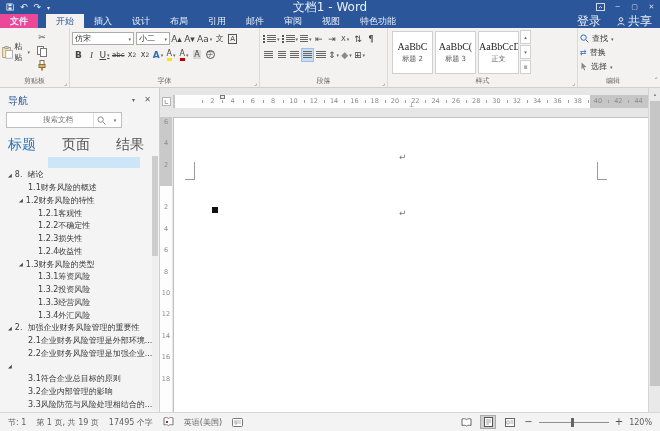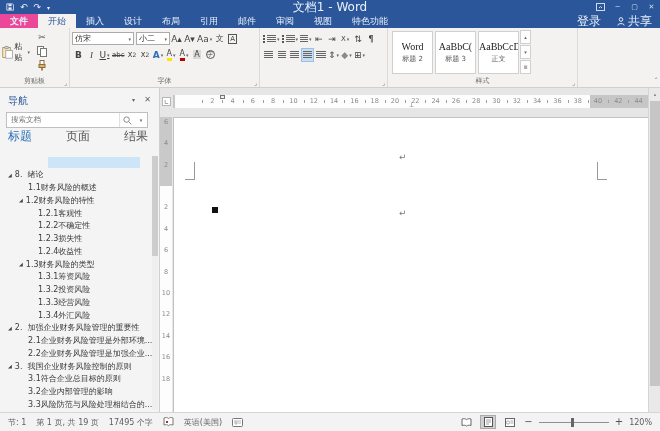--- a/index.html
+++ b/index.html
@@ -9,21 +9,21 @@
   .titlebar{position:absolute;left:0;top:0;width:660px;height:14px;background:#2b579a;color:#dce6f7;display:flex;align-items:center;}
   .qat{display:flex;align-items:center;gap:6px;padding-left:6px;}
   .qat span{font-size:9px;line-height:9px;color:#e8eefc;cursor:default;}
   .win-title{position:absolute;left:0;right:0;text-align:center;font-size:12px;color:#eaf0fb;pointer-events:none;}
   .win-controls{position:absolute;right:0;top:0;height:14px;display:flex;}
   .win-controls span{width:17px;height:14px;display:flex;align-items:center;justify-content:center;font-size:7px;color:#cfd9ec;}
   
   .tabrow{position:absolute;left:0;top:14px;width:660px;height:14px;background:#2b579a;display:flex;align-items:stretch;font-size:9px;color:#e8eefc;}
   .tab{padding:0 10px;display:flex;align-items:center;}
   .tab.file{background:#ec4899;font-weight:bold;}
-  .tab.selected{background:#f3f2f1;color:#2b579a;}
+  .tab.selected{background:#f3f2f1;color:#2b579a;margin-left:8px;}
   .tellme{display:flex;align-items:center;gap:4px;padding:0 8px;color:#d8e3f5;}
   .tab-spacer{flex:1;}
   .signin,.share{display:flex;align-items:center;gap:3px;padding:0 8px;font-size:12px;}
   
   .ribbon{position:absolute;left:0;top:28px;width:660px;height:60px;background:#f3f2f1;border-bottom:1px solid #d2d0ce;display:flex;}
   .rgroup{position:relative;height:100%;border-right:1px solid #dcdad8;padding:2px 2px 12px 2px;}
   .rgroup .glabel{position:absolute;bottom:1px;left:0;right:0;text-align:center;font-size:7px;color:#696969;}
   .launcher{position:absolute;bottom:1px;right:2px;font-size:6px;color:#777;}
   .paste-big{float:left;width:28px;height:44px;display:flex;flex-direction:row;align-items:center;justify-content:center;gap:1px;font-size:8px;color:#333;}
   .clip-col{float:left;display:flex;flex-direction:column;margin-left:3px;}
@@ -47,25 +47,25 @@
   .style-scroll span{height:14px;border:1px solid #d0d0d0;background:#fdfdfd;display:flex;align-items:center;justify-content:center;font-size:5px;color:#666;margin-bottom:1px;}
   .edit-rows{display:flex;flex-direction:column;gap:1px;padding-top:2px;}
   .edit-rows .erow{display:flex;align-items:center;gap:3px;font-size:8px;color:#333;height:13px;}
   .ribbon-collapse{position:absolute;right:2px;bottom:2px;font-size:7px;color:#666;}
   
   .bodyrow{position:absolute;left:0;top:88px;width:660px;height:324px;}
   .navpane{position:absolute;left:0;top:0;width:160px;height:324px;background:#f4f4f4;border-right:1px solid #cfcfcf;overflow:hidden;}
   .nav-title{position:absolute;left:8px;top:6px;font-size:10px;color:#2a5699;}
   .nav-dd{position:absolute;right:24px;top:8px;font-size:6px;color:#666;}
   .nav-close{position:absolute;right:8px;top:7px;font-size:8px;color:#666;}
-  .nav-search{position:absolute;left:6px;top:24px;width:142px;height:16px;background:#fff;border:1px solid #bfbfbf;display:flex;align-items:center;}
+  .nav-search{position:absolute;left:6px;top:24px;width:116px;height:16px;background:#fff;border:1px solid #bfbfbf;display:flex;align-items:center;padding-left:32px;}
   .nav-search .ph{flex:1;font-size:7.5px;color:#767676;padding-left:4px;}
   .nav-search .sic{width:16px;height:14px;display:flex;align-items:center;justify-content:center;border-left:1px solid #e0e0e0;}
   .nav-search .sdd{width:12px;font-size:5px;color:#666;text-align:center;}
-  .nav-tabs{position:absolute;left:8px;top:40px;display:flex;gap:34px;font-size:12px;color:#555;}
+  .nav-tabs{position:absolute;left:8px;top:48px;display:flex;gap:26px;font-size:14px;color:#555;}
   .nav-tabs .ntab.selected{color:#2a6fb7;}
   .nav-list{position:absolute;left:0;top:68px;right:8px;bottom:0;}
   .nav-row{position:absolute;height:12px;font-size:8px;color:#3b3b3b;white-space:pre;display:flex;align-items:center;}
   .nav-row .arr{font-size:5px;color:#444;margin-right:3px;}
   .nav-selbar{position:absolute;left:48px;width:92px;height:11px;background:#cde6f7;}
   .nav-scroll{position:absolute;right:1px;top:68px;width:6px;bottom:2px;background:#efefef;}
   .nav-scroll .thumb{position:absolute;left:0;top:0;width:6px;height:100px;background:#cdcdcd;}
   
   .docarea{position:absolute;left:160px;top:0;width:500px;height:324px;background:#e6e6e6;}
   .corner{position:absolute;left:0;top:7px;width:13px;height:13px;background:#e6e6e6;}
@@ -294,47 +294,72 @@
           </span>
         <span class="rbtn" style="color:#8a8a8a">
             <span>◆</span>
             <span class="dd">▾</span>
           </span>
         <span class="rbtn">
             <span>⊞</span>
             <span class="dd">▾</span>
           </span>
       </div>
+      <div class="glabel">段落</div>
       <span class="launcher">⌟</span>
     </div>
 
     <div class="rgroup" style="width:190px">
       <div class="style-gallery" id="style-gallery">
           <div class="style-cell">
-            <div class="style-prev">Word</div>
+            <div class="style-prev">AaBbC</div>
             <div class="style-name">标题 2</div>
           </div>
           <div class="style-cell">
             <div class="style-prev">AaBbC(</div>
             <div class="style-name">标题 3</div>
           </div>
           <div class="style-cell">
             <div class="style-prev">AaBbCcDd</div>
             <div class="style-name">正文</div>
           </div>
         </div>
       <div class="style-scroll">
         <span>▴</span>
         <span>▾</span>
         <span>≣</span>
       </div>
       <div class="glabel">样式</div>
       <span class="launcher">⌟</span>
     </div>
 
+    <div class="rgroup" style="width:70px;border-right:none">
+      <div class="edit-rows">
+        <span class="erow">
+          <svg width="9" height="9" viewBox="0 0 9 9">
+              <circle cx="3.6" cy="3.6" r="2.7" fill="none" stroke="#2a6fb7"></circle>
+              <line x1="5.8" y1="5.8" x2="8.4" y2="8.4" stroke="#2a6fb7"></line>
+            </svg>
+          <span>查找</span>
+            <span class="dd" style="font-size:5px;color:#666">▾</span>
+        </span>
+        <span class="erow">
+          <span style="color:#2a6fb7;font-size:8px">⇄</span>
+          <span>替换</span>
+        </span>
+        <span class="erow">
+          <svg width="8" height="9" viewBox="0 0 8 9">
+              <path d="M1.5 0.5 L6.5 5 L4 5.3 L5.2 8 L4.2 8.5 L3 5.8 L1.5 7.3 Z" fill="#888"></path>
+            </svg>
+          <span>选择</span>
+            <span class="dd" style="font-size:5px;color:#666">▾</span>
+        </span>
+      </div>
+      <div class="glabel">编辑</div>
+    </div>
     <span class="ribbon-collapse">˄</span>
   </div>
 
   <div class="bodyrow">
 
     <div class="navpane">
       <div class="nav-title">导航</div>
       <span class="nav-dd">▾</span>
       <span class="nav-close">✕</span>
       <div class="nav-search">
@@ -362,21 +387,21 @@
           <div class="nav-row" style="top: 76.5px; left: 38px;"><span>1.2.3损失性</span></div>
           <div class="nav-row" style="top: 89.25px; left: 38px;"><span>1.2.4收益性</span></div>
           <div class="nav-row" style="top: 102px; left: 19px;"><span class="arr">◢</span><span>1.3财务风险的类型</span></div>
           <div class="nav-row" style="top: 114.75px; left: 38px;"><span>1.3.1筹资风险</span></div>
           <div class="nav-row" style="top: 127.5px; left: 38px;"><span>1.3.2投资风险</span></div>
           <div class="nav-row" style="top: 140.25px; left: 38px;"><span>1.3.3经营风险</span></div>
           <div class="nav-row" style="top: 153px; left: 38px; text-align: right;"><span>1.3.4外汇风险</span></div>
           <div class="nav-row" style="top: 165.75px; left: 8px;"><span class="arr">◢</span><span>2.  加强企业财务风险管理的重要性</span></div>
           <div class="nav-row" style="top: 178.5px; left: 28px;"><span>2.1企业财务风险管理是外部环境...</span></div>
           <div class="nav-row" style="top: 191.25px; left: 28px;"><span>2.2企业财务风险管理是加强企业...</span></div>
-          <div class="nav-row" style="top: 204px; left: 8px;"><span class="arr">◢</span><span>3.  我国企业财务风险控制的原则</span></div>
+          <div class="nav-row" style="top: 204px; left: 8px;"><span class="arr">◢</span></div>
           <div class="nav-row" style="top: 216.75px; left: 28px;"><span>3.1符合企业总目标的原则</span></div>
           <div class="nav-row" style="top: 229.5px; left: 28px;"><span>3.2企业内部管理的影响</span></div>
           <div class="nav-row" style="top: 242.25px; left: 28px;"><span>3.3风险防范与风险处理相结合的...</span></div>
         </div>
       <div class="nav-scroll">
           <span class="thumb"></span>
         </div>
     </div>
 
     <div class="docarea">

